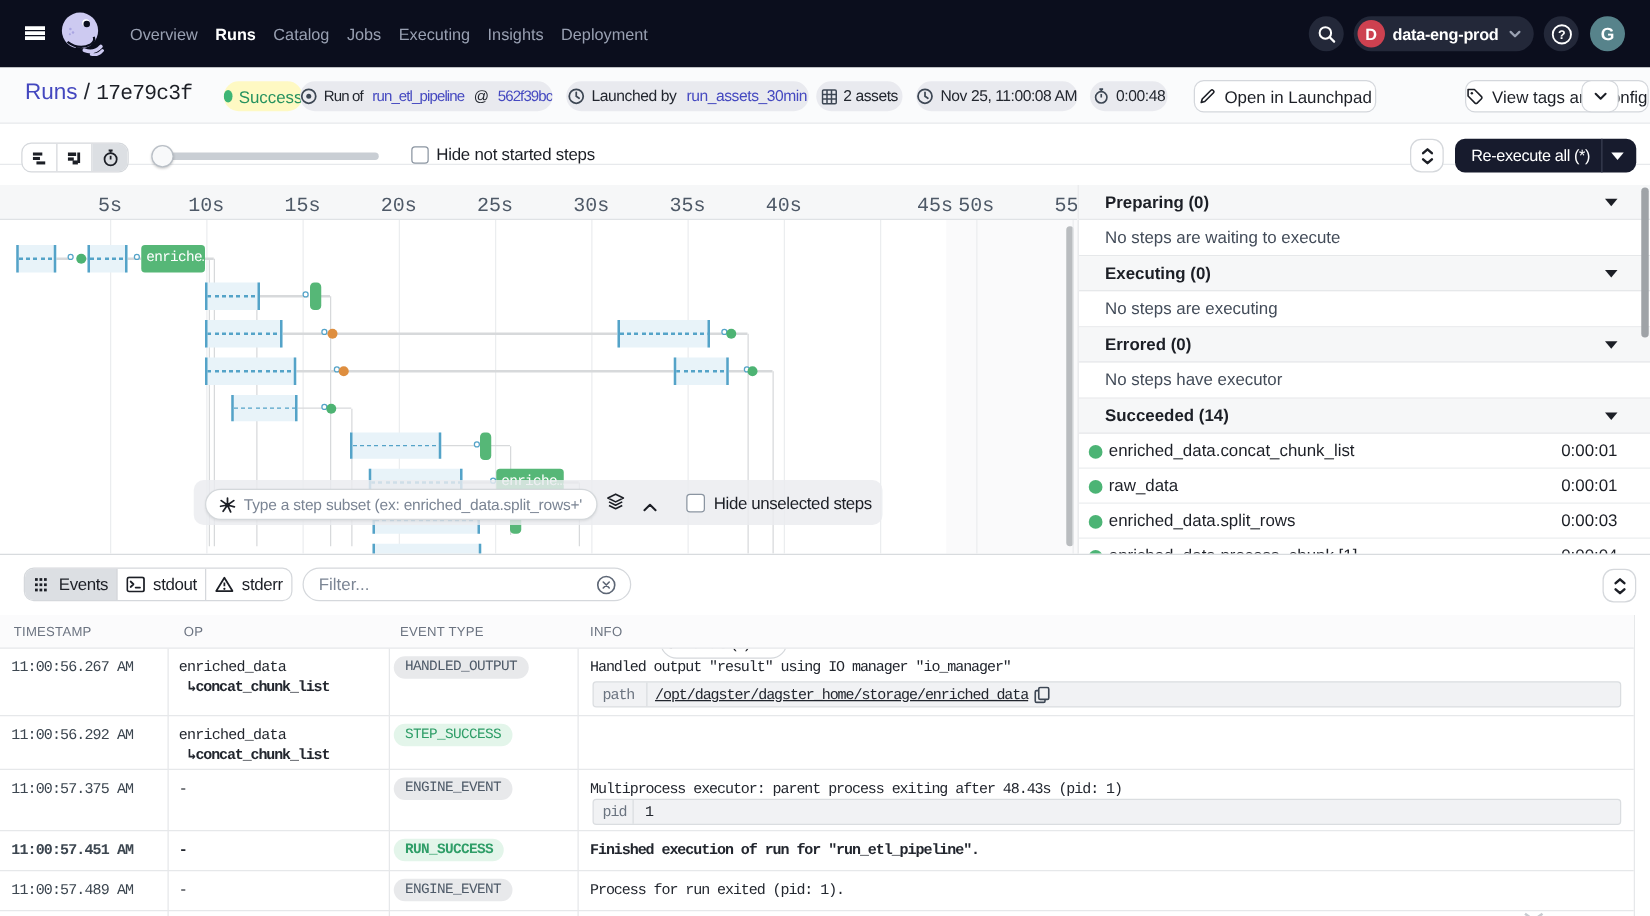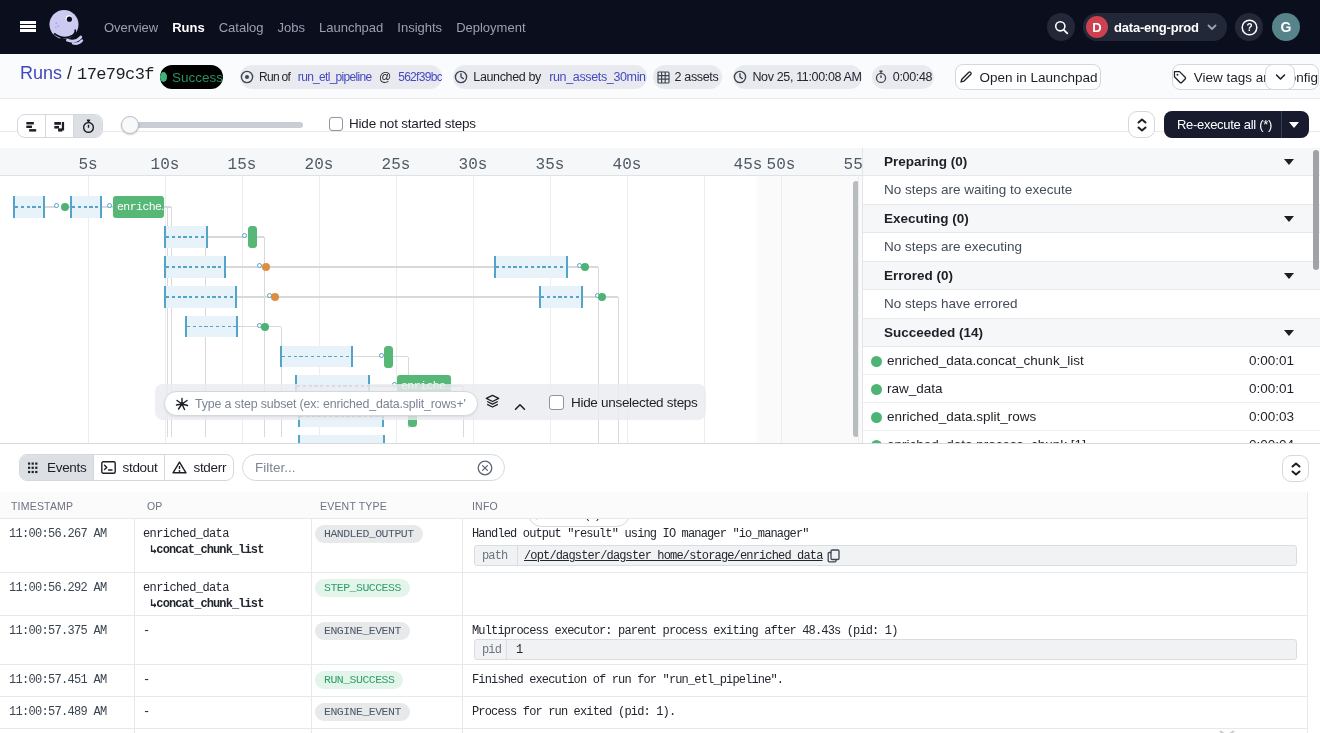--- a/index.html
+++ b/index.html
@@ -105,21 +105,21 @@
       <circle cx="21.4" cy="10.2" r="2.6" fill="#0b0e1d"></circle>
       <circle cx="8.3" cy="14.2" r="1" fill="#a9a5e2"></circle>
       <circle cx="10.4" cy="17" r="1" fill="#a9a5e2"></circle>
       <circle cx="7.9" cy="18.4" r="0.8" fill="#a9a5e2"></circle>
     </svg>
     <div class="links">
       <a>Overview</a>
         <a class="active">Runs</a>
         <a>Catalog</a>
         <a>Jobs</a>
-        <a>Launchpad</a>
+        <a>Executing</a>
         <a>Insights</a>
         <a>Deployment</a>
     </div>
     <div class="navcirc" style="left:1047px;">
       <svg width="15" height="15" viewBox="0 0 15 15">
           <circle cx="6.3" cy="6.3" r="4.6" fill="none" stroke="#fff" stroke-width="1.6"></circle>
           <path d="M9.8 9.8 L13.3 13.3" stroke="#fff" stroke-width="1.8" stroke-linecap="round"></path>
         </svg>
     </div>
     <div id="userpill">
@@ -136,21 +136,21 @@
         </svg>
     </div>
     <div id="avatar">G</div>
   </div>
 
   <div id="crumb">
     <div style="position:absolute;left:20px;top:9px;font-size:18px;">
       <span style="color:#4347bf;">Runs</span>
       <span style="color:#22262e;"> / </span><span class="mono" style="color:#1c1f26;font-size:17px;letter-spacing:-0.6px;">17e79c3f</span>
     </div>
-    <div class="pill" style="left:160px;width:63px;background:#000000;color:#26925f;font-size:13.5px;letter-spacing:0;"><span style="width:10px;height:10px;border-radius:50%;background:#3eb576;display:inline-block;"></span>Success</div>
+    <div class="pill" style="left:179px;width:63px;background:#fef9c3;color:#26925f;font-size:13.5px;letter-spacing:0;"><span style="width:10px;height:10px;border-radius:50%;background:#3eb576;display:inline-block;"></span>Success</div>
     <div class="pill" style="left:240px;width:202px;font-size:12px;letter-spacing:-0.7px;">
       <svg width="14" height="14" viewBox="0 0 14 14">
           <circle cx="7" cy="7" r="5.6" fill="none" stroke="#3d4754" stroke-width="1.4"></circle>
           <circle cx="7" cy="7" r="2" fill="#3d4754"></circle>
         </svg>
       Run of&nbsp;<a>run_etl_pipeline</a>&nbsp;@&nbsp;<a>562f39bc</a></div>
     <div class="pill" style="left:453px;width:194px;">
       <svg width="14" height="14" viewBox="0 0 14 14">
           <circle cx="7" cy="7" r="5.6" fill="none" stroke="#3d4754" stroke-width="1.4"></circle>
           <path d="M7 3.8 V7 L9.3 8.6" fill="none" stroke="#3d4754" stroke-width="1.4" stroke-linecap="round"></path>
@@ -387,21 +387,21 @@
   </div>
 
   <div id="rpanel">
     <div class="sechead">Preparing (0)<div class="tri"></div></div>
     <div class="secempty">No steps are waiting to execute</div>
     <div style="border-bottom:1px solid #e6e8ea;"></div>
     <div class="sechead">Executing (0)<div class="tri"></div></div>
     <div class="secempty">No steps are executing</div>
     <div style="border-bottom:1px solid #e6e8ea;"></div>
     <div class="sechead">Errored (0)<div class="tri"></div></div>
-    <div class="secempty">No steps have errored</div>
+    <div class="secempty">No steps have executor</div>
     <div style="border-bottom:1px solid #e6e8ea;"></div>
     <div class="sechead">Succeeded (14)<div class="tri"></div></div>
     <div class="stepr"><div class="gd"></div>enriched_data.concat_chunk_list<div class="tm">0:00:01</div></div>
     <div class="stepr"><div class="gd"></div>raw_data<div class="tm">0:00:01</div></div>
     <div class="stepr"><div class="gd"></div>enriched_data.split_rows<div class="tm">0:00:03</div></div>
     <div class="stepr"><div class="gd"></div>enriched_data.process_chunk [1]<div class="tm">0:00:04</div></div>
   </div>
   <div id="rsb"></div>
 
   <div id="logsec">
@@ -498,21 +498,21 @@
         <div class="ts">11:00:57.375 AM</div>
         <div class="op1">-</div>
         <div class="epill">ENGINE_EVENT</div>
         <div class="info">Multiprocess executor: parent process exiting after 48.43s (pid: 1)</div>
         <div class="kvbox" style="top:23px;width:823px;">
           <span class="k">pid</span>
             <span class="sep" style="left:31px;"></span>
           <span style="position:absolute;left:41px;top:3px;">1</span>
         </div>
       </div>
-      <div class="lrow" style="top:173px;height:32px;">
+      <div class="lrow" style="top:173px;height:32px;font-weight:bold;">
         <div class="ts">11:00:57.451 AM</div>
         <div class="op1">-</div>
         <div class="epill g">RUN_SUCCESS</div>
         <div class="info">Finished execution of run for "run_etl_pipeline".</div>
       </div>
       <div class="lrow" style="top:205px;height:32px;">
         <div class="ts">11:00:57.489 AM</div>
         <div class="op1">-</div>
         <div class="epill">ENGINE_EVENT</div>
         <div class="info">Process for run exited (pid: 1).</div>

